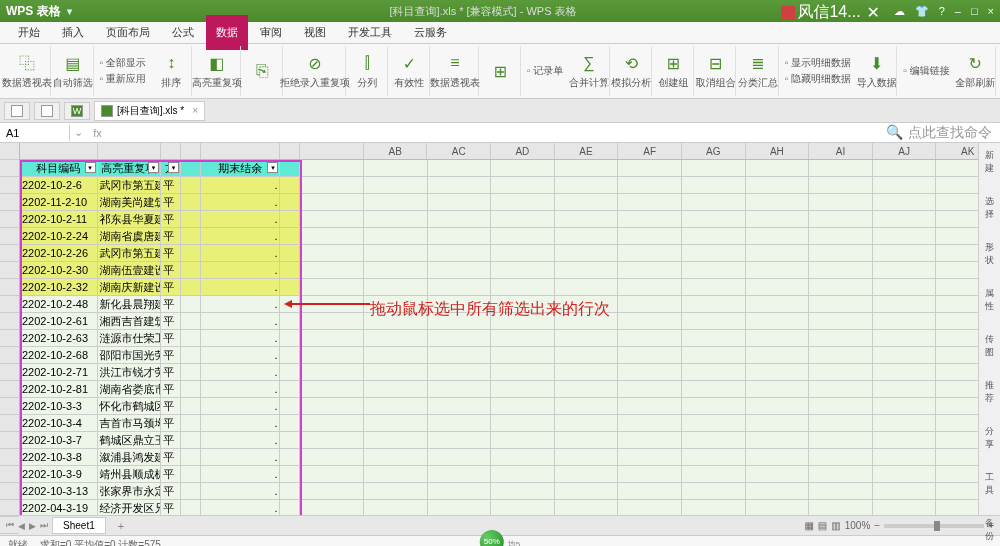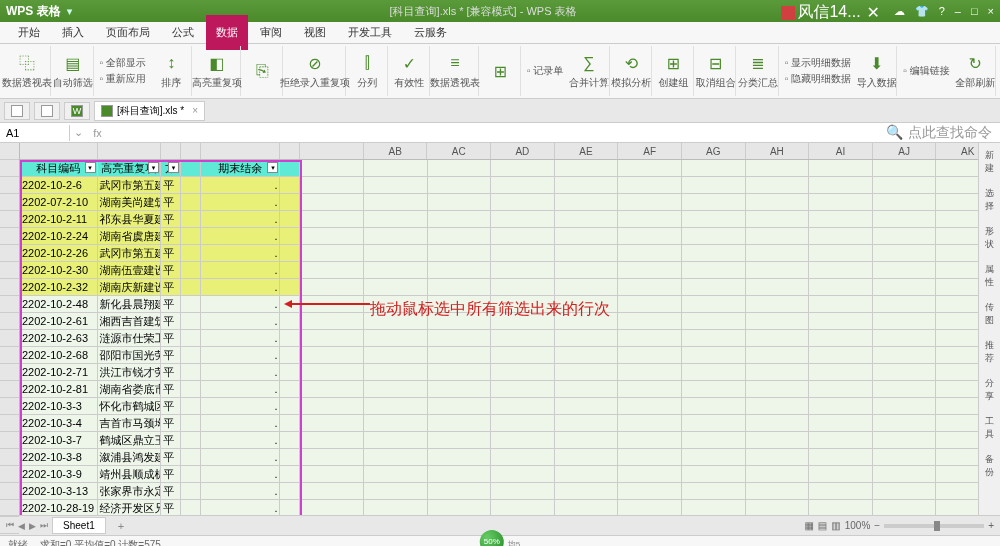--- a/index.html
+++ b/index.html
@@ -46,21 +46,21 @@
 .w-a{width:78px}.w-b{width:64px}.w-c{width:20px}.w-d{width:20px}.w-e{width:80px}.w-f{width:20px}.w-rest{width:64px}
 
 .hdrcell{background:#5eead4;font-weight:normal;text-align:center;position:relative;display:flex;align-items:center;justify-content:center}
 .filter{position:absolute;right:1px;top:2px;width:11px;height:11px;border:1px solid #888;background:#fff;font-size:7px;display:flex;align-items:center;justify-content:center}
 .sel{background:#e8f078}
 .selection-box{position:absolute;border:2px solid #d040d0;pointer-events:none;left:0;top:17px;width:282px;height:358px}
 .annot{position:absolute;left:350px;top:156px;color:#d02020;font-size:16px}
 .arrow{position:absolute;left:266px;top:160px;width:84px;height:2px;background:#d02020}
 .arrow::before{content:"";position:absolute;left:-6px;top:-3px;border:4px solid transparent;border-right:8px solid #d02020}
 
-.sidebar{position:absolute;right:0;top:143px;width:22px;background:#f0f0f0;border-left:1px solid #ccc;height:372px;display:flex;flex-direction:column;align-items:center;gap:12px;padding-top:6px}
+.sidebar{position:absolute;right:0;top:143px;width:22px;background:#f0f0f0;border-left:1px solid #ccc;height:372px;display:flex;flex-direction:column;align-items:center;gap:20px;padding-top:6px}
 .sidebar .sb{width:16px;font-size:9px;text-align:center;color:#555;cursor:pointer}
 
 .sheettabs{height:20px;background:#e8e8e8;border-top:1px solid #ccc;display:flex;align-items:center;padding:0 6px;gap:4px}
 .sheettabs .nav{font-size:9px;color:#888;cursor:pointer}
 .sheettabs .stab{padding:2px 10px;background:#fff;border:1px solid #ccc;font-size:10px;cursor:pointer}
 .sheettabs .plus{padding:2px 8px;cursor:pointer;color:#888}
 .sheettabs .slider{margin-left:auto;display:flex;align-items:center;gap:4px;font-size:10px;color:#666}
 .sheettabs .track{width:100px;height:4px;background:#ccc;position:relative}
 .sheettabs .thumb{position:absolute;left:50%;top:-3px;width:6px;height:10px;background:#888}
 
@@ -307,21 +307,21 @@
           <div class="cell w-rest"></div>
           <div class="cell w-rest"></div>
           <div class="cell w-rest"></div>
           <div class="cell w-rest"></div>
           <div class="cell w-rest"></div>
           <div class="cell w-rest"></div>
           <div class="cell w-rest"></div>
           <div class="cell w-rest"></div>
         </div>
         <div class="row">
-          <div class="cell w-a sel">2202-07-2-10</div>
+          <div class="cell w-a sel">2202-11-2-10</div>
           <div class="cell w-b sel">湖南美尚建筑</div>
           <div class="cell w-c sel">平</div>
           <div class="cell w-d sel"></div>
           <div class="cell w-e sel" style="text-align: right;">.</div>
           <div class="cell w-f sel"></div>
           <div class="cell w-rest"></div>
           <div class="cell w-rest"></div>
           <div class="cell w-rest"></div>
           <div class="cell w-rest"></div>
           <div class="cell w-rest"></div>
@@ -649,21 +649,21 @@
           <div class="cell w-rest"></div>
           <div class="cell w-rest"></div>
           <div class="cell w-rest"></div>
           <div class="cell w-rest"></div>
           <div class="cell w-rest"></div>
           <div class="cell w-rest"></div>
           <div class="cell w-rest"></div>
           <div class="cell w-rest"></div>
         </div>
         <div class="row">
-          <div class="cell w-a">2202-10-28-19</div>
+          <div class="cell w-a">2202-04-3-19</div>
           <div class="cell w-b">经济开发区兄</div>
           <div class="cell w-c">平</div>
           <div class="cell w-d"></div>
           <div class="cell w-e" style="text-align: right;">.</div>
           <div class="cell w-f"></div>
           <div class="cell w-rest"></div>
           <div class="cell w-rest"></div>
           <div class="cell w-rest"></div>
           <div class="cell w-rest"></div>
           <div class="cell w-rest"></div>

